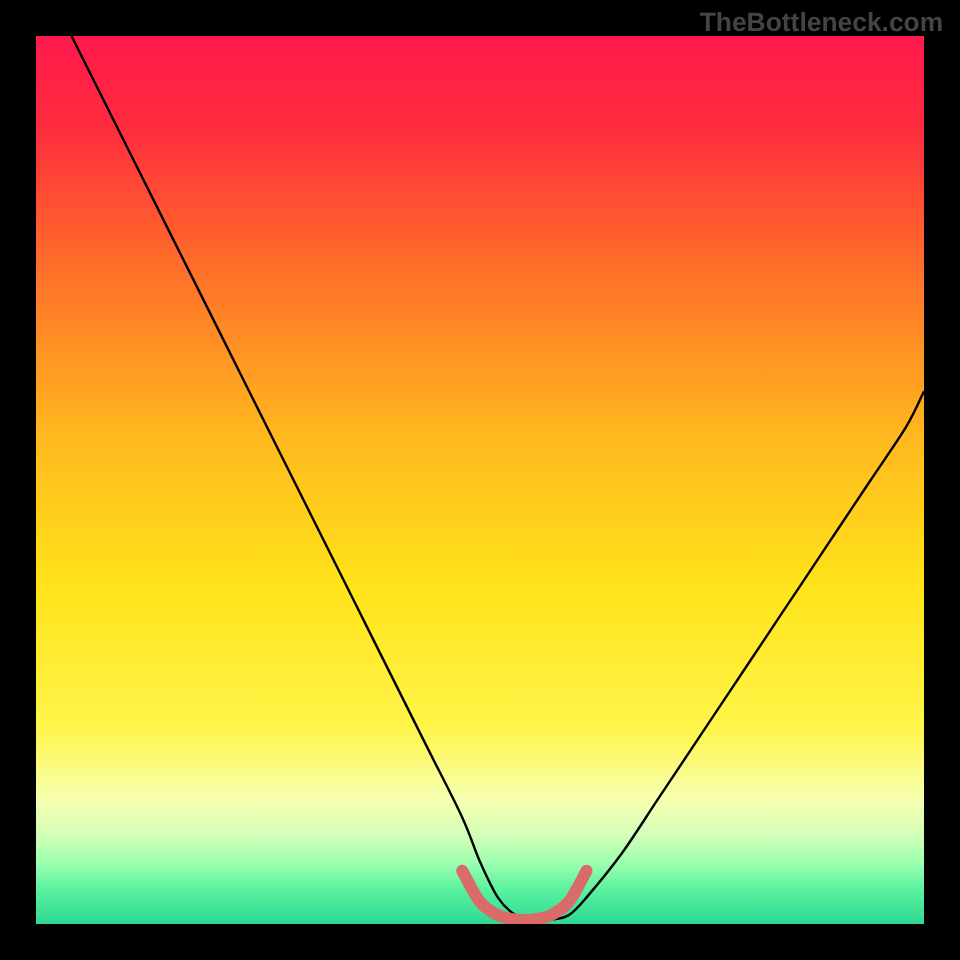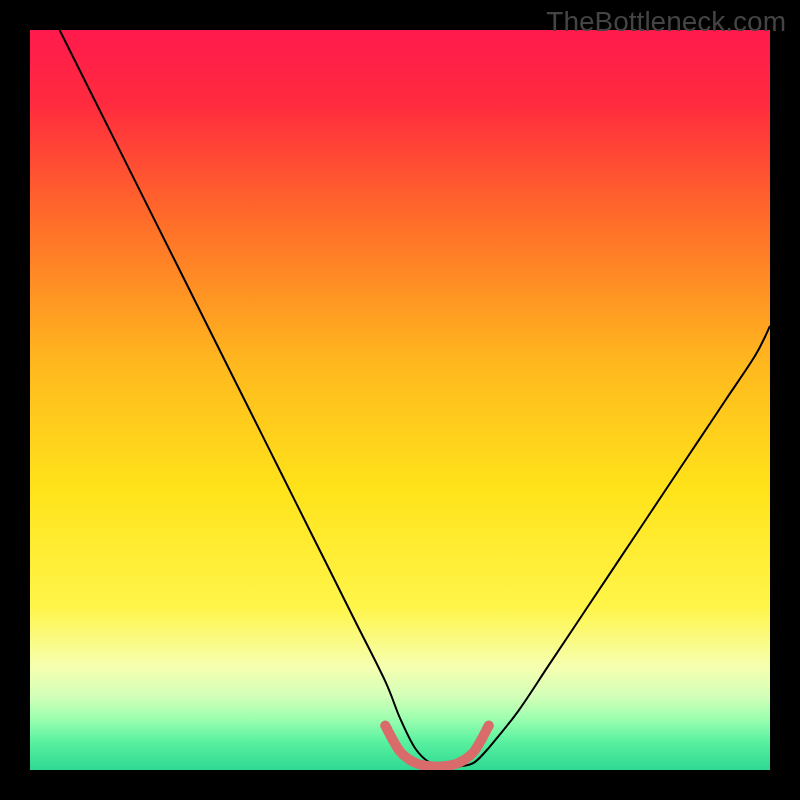--- a/index.html
+++ b/index.html
@@ -8,22 +8,22 @@
     height: 800px;
     background: #000;
     position: relative;
     font-family: Arial, sans-serif;
   }
   .watermark {
     position: absolute;
     top: 6px;
     right: 14px;
     color: #444;
-    font-size: 28px;
-    font-weight: 400;
+    font-size: 22px;
+    font-weight: 700;
     z-index: 10;
   }
   .plot-area {
     position: absolute;
     left: 30px;
     top: 30px;
     width: 740px;
     height: 740px;
     overflow: hidden;
   }

